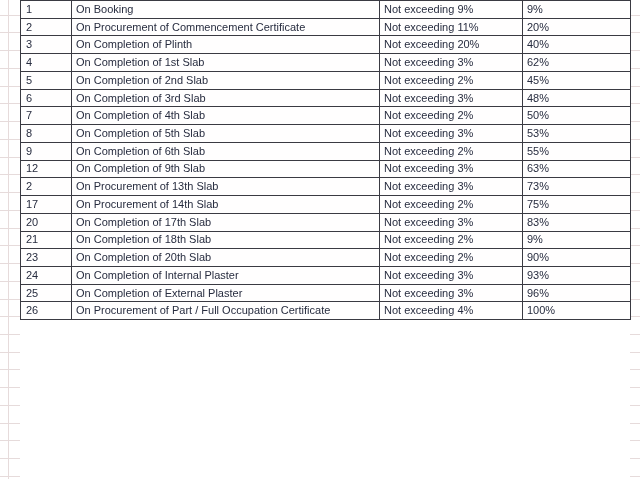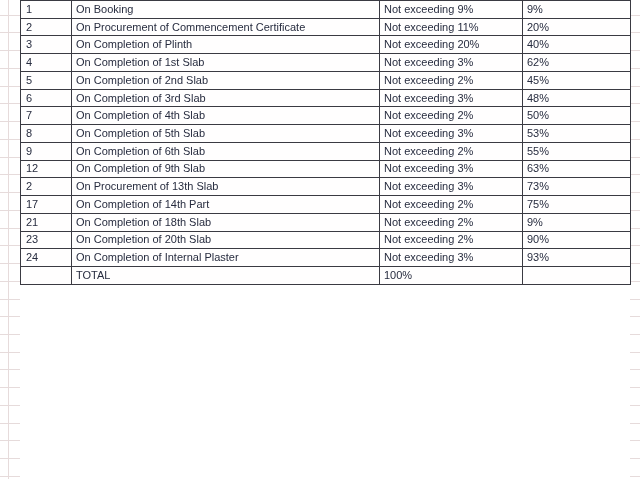--- a/index.html
+++ b/index.html
@@ -136,43 +136,55 @@
           <td>63%</td>
         </tr>
         <tr>
           <td class="sr">2</td>
           <td>On Procurement of 13th Slab</td>
           <td>Not exceeding 3%</td>
           <td>73%</td>
         </tr>
         <tr>
           <td class="sr">17</td>
-          <td>On Completion of 14th Part</td>
+          <td>On Procurement of 14th Slab</td>
           <td>Not exceeding 2%</td>
           <td>75%</td>
+        </tr>
+        <tr>
+          <td class="sr">20</td>
+          <td>On Completion of 17th Slab</td>
+          <td>Not exceeding 3%</td>
+          <td>83%</td>
         </tr>
         <tr>
           <td class="sr">21</td>
           <td>On Completion of 18th Slab</td>
           <td>Not exceeding 2%</td>
           <td>9%</td>
         </tr>
         <tr>
           <td class="sr">23</td>
           <td>On Completion of 20th Slab</td>
           <td>Not exceeding 2%</td>
           <td>90%</td>
         </tr>
         <tr>
           <td class="sr">24</td>
           <td>On Completion of Internal Plaster</td>
           <td>Not exceeding 3%</td>
           <td>93%</td>
         </tr>
         <tr>
-          <td class="sr"></td>
-          <td>TOTAL</td>
+          <td class="sr">25</td>
+          <td>On Completion of External Plaster</td>
+          <td>Not exceeding 3%</td>
+          <td>96%</td>
+        </tr>
+        <tr>
+          <td class="sr">26</td>
+          <td>On Procurement of Part / Full Occupation Certificate</td>
+          <td>Not exceeding 4%</td>
           <td>100%</td>
-          <td></td>
         </tr>
       </tbody>
   </table>
 </div>
 
 </body></html>

